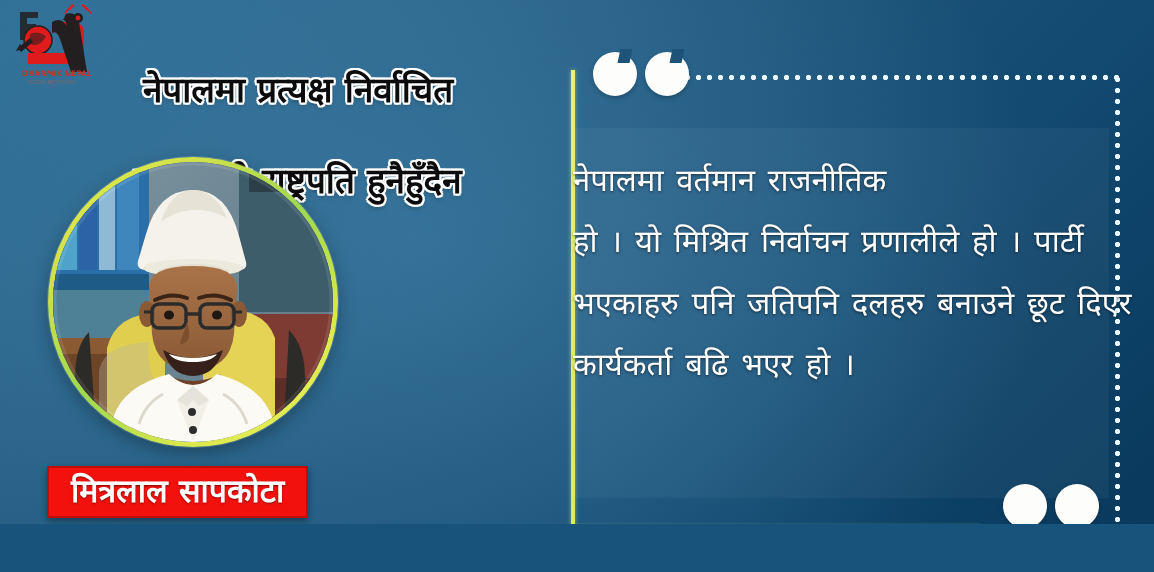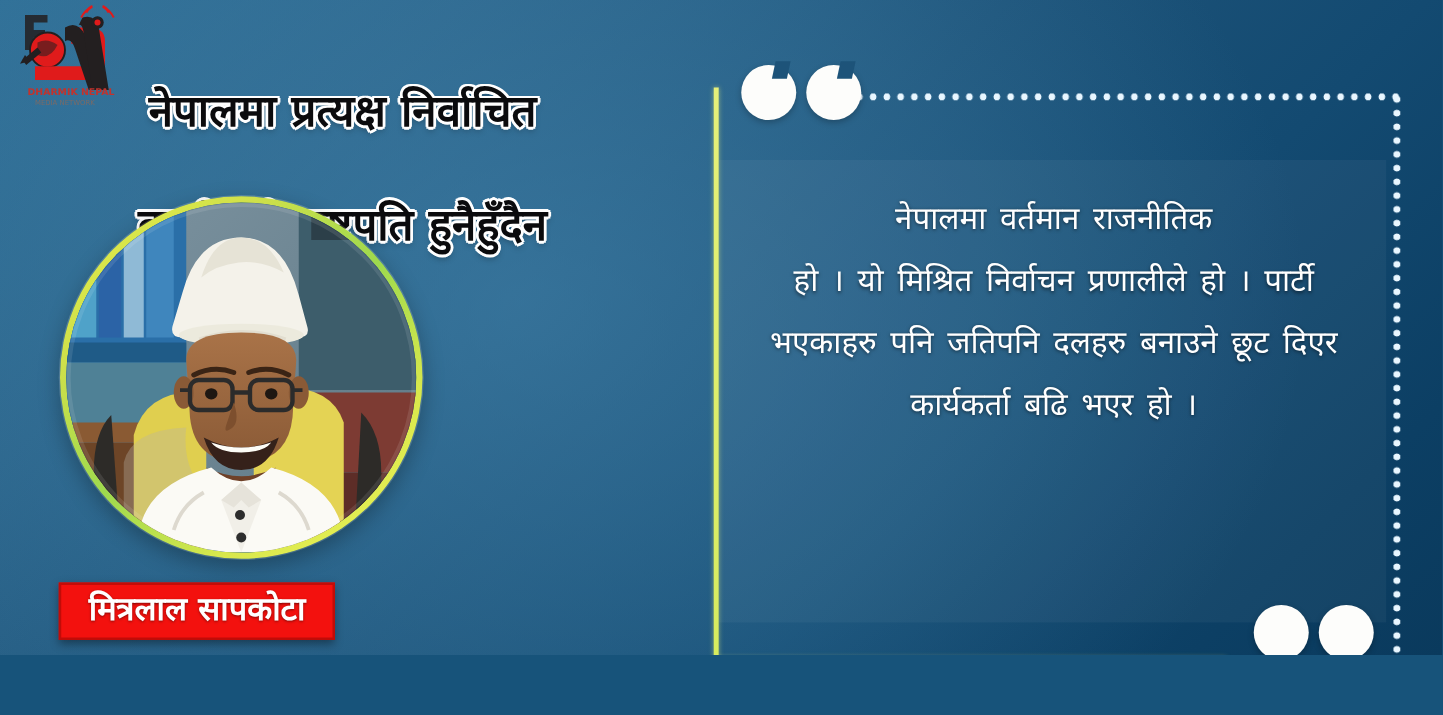--- a/index.html
+++ b/index.html
@@ -29,20 +29,21 @@
     line-height:1.30;
     color:#0b0b0d;
     letter-spacing:0px;
     text-shadow:
       -1.6px -1.6px 0 #ffffff, 1.6px -1.6px 0 #ffffff,
       -1.6px  1.6px 0 #ffffff, 1.6px  1.6px 0 #ffffff,
       -2.2px 0 0 #ffffff, 2.2px 0 0 #ffffff,
        0 -2.2px 0 #ffffff, 0 2.2px 0 #ffffff,
        0 3px 5px rgba(0,0,0,0.35);
     white-space:pre-line;
+    padding-left:24px;
   }
   #headline .hl-line{display:block;}
 
   #portrait-wrap{
     position:absolute;left:48px;top:157px;width:290px;height:290px;
     border-radius:50%;
     padding:0;
     background:linear-gradient(140deg,#e9ef4a 0%,#cfe04a 25%,#9ed94e 50%,#d9e84c 75%,#eef35a 100%);
     box-shadow:0 0 0 1px rgba(255,255,255,0.18), 0 6px 18px rgba(0,0,0,0.30);
   }
@@ -54,21 +55,21 @@
 
   #name-banner{
     position:absolute;left:47px;top:466px;
     padding:7px 22px 9px 22px;
     background:#f3110e;
     border:2px solid #c10c08;
     box-shadow:0 3px 7px rgba(0,0,0,0.38);
   }
   #name-banner .nm{
     font-family:"DejaVu Sans","Liberation Sans",sans-serif;
-    font-weight:bold;font-size:26px;line-height:1;color:#ffffff;
+    font-weight:bold;font-size:32px;line-height:1;color:#ffffff;
     text-shadow:0 1px 2px rgba(0,0,0,0.45);
     white-space:nowrap;
   }
 
   
   #quote-card{position:absolute;left:553px;top:42px;width:586px;height:510px;}
 
   #dotted-top{
     position:absolute;left:118px;top:32px;width:450px;height:7px;
     background-image:radial-gradient(circle, #e8f6ff 0 2.6px, rgba(0,0,0,0) 2.9px);
@@ -112,22 +113,22 @@
     clip-path:polygon(0 0,100% 0,34% 100%);
   }
   #quote-open .qmark:nth-child(1){left:0;}
   #quote-open .qmark:nth-child(2){left:52px;}
   #quote-close .qmark:nth-child(1){left:0;}
   #quote-close .qmark:nth-child(2){left:52px;}
 
   #quote-text{
     position:absolute;left:20px;top:108px;width:540px;
     font-family:"DejaVu Sans","Liberation Sans",sans-serif;
-    font-size:25px;line-height:1.98;font-weight:500;
-    color:#ffffff;text-align:center;
+    font-size:31px;line-height:1.98;font-weight:500;
+    color:#ffffff;text-align:left;
     text-shadow:0 1px 3px rgba(0,0,0,0.55);
     word-spacing:3px;
   }
   #quote-text .ql{display:block;white-space:nowrap;}
 </style>
 </head>
 <body>
 
 <div id="stage">
 

